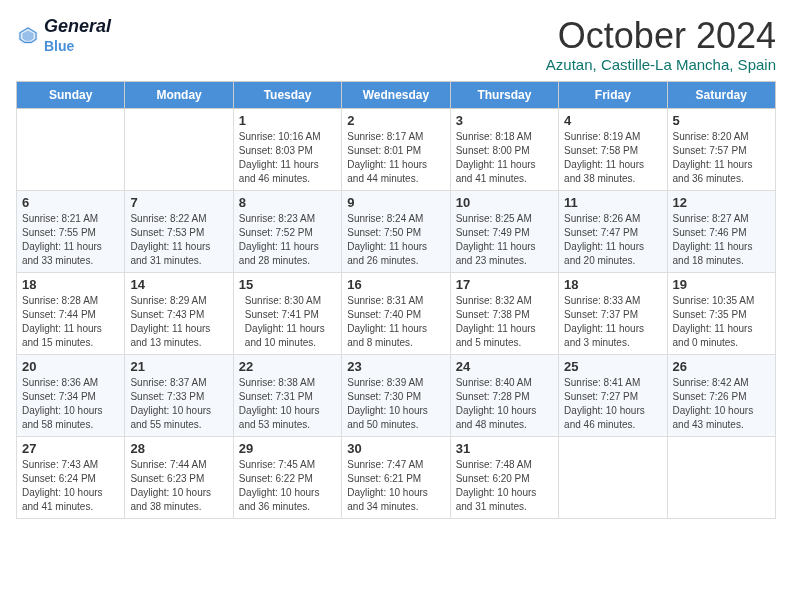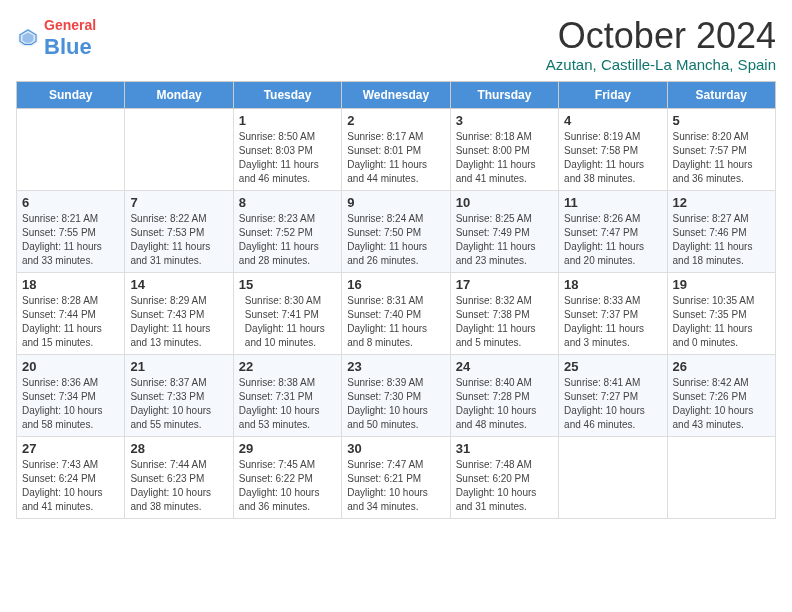--- a/index.html
+++ b/index.html
@@ -84,22 +84,22 @@
 
 <div class="header-area">
   <div class="logo">
     <svg class="logo-icon" viewBox="0 0 30 30" xmlns="http://www.w3.org/2000/svg">
       <polygon points="15,3 27,10 27,20 20,25 8,25 3,20 3,10" fill="#4a90d9" opacity="0.15"></polygon>
       <polygon points="15,5 25,11 25,19 19,23 11,23 5,19 5,11" fill="none" stroke="#4a90d9" stroke-width="1.5"></polygon>
       <polygon points="15,8 22,12 22,18 18,21 12,21 8,18 8,12" fill="#4a90d9" opacity="0.5"></polygon>
     </svg>
     <div>
       <div>
-        <span style="font-size:14px;font-weight:bold;color:#ef4444;">General</span><br>
-        <span style="font-size:22px;font-weight:bold;color:#4a90d9;">Blue</span>
+        <span style="font-size:18px;font-weight:bold;color:#0f172a;font-style:italic;">General</span><br>
+        <span style="font-size:14px;font-weight:bold;color:#4a90d9;">Blue</span>
       </div>
     </div>
   </div>
   <div class="title-area">
     <div class="month-title">October 2024</div>
     <div class="location-subtitle">Azutan, Castille-La Mancha, Spain</div>
   </div>
 </div>
 
 <table>
@@ -113,21 +113,21 @@
         <th>Friday</th>
         <th>Saturday</th>
       </tr>
   </thead>
   <tbody id="calendar-body">
   <tr>
         <td></td>
         <td></td>
         <td>
           <span class="day-number">1</span>
-          <div class="cell-text" style="white-space: pre-line;">Sunrise: 8:50 AM
+          <div class="cell-text" style="white-space: pre-line;">Sunrise: 10:16 AM
 Sunset: 8:03 PM
 Daylight: 11 hours and 46 minutes.</div>
         </td>
         <td>
           <span class="day-number">2</span>
           <div class="cell-text" style="white-space: pre-line;">Sunrise: 8:17 AM
 Sunset: 8:01 PM
 Daylight: 11 hours and 44 minutes.</div>
         </td>
         <td>

